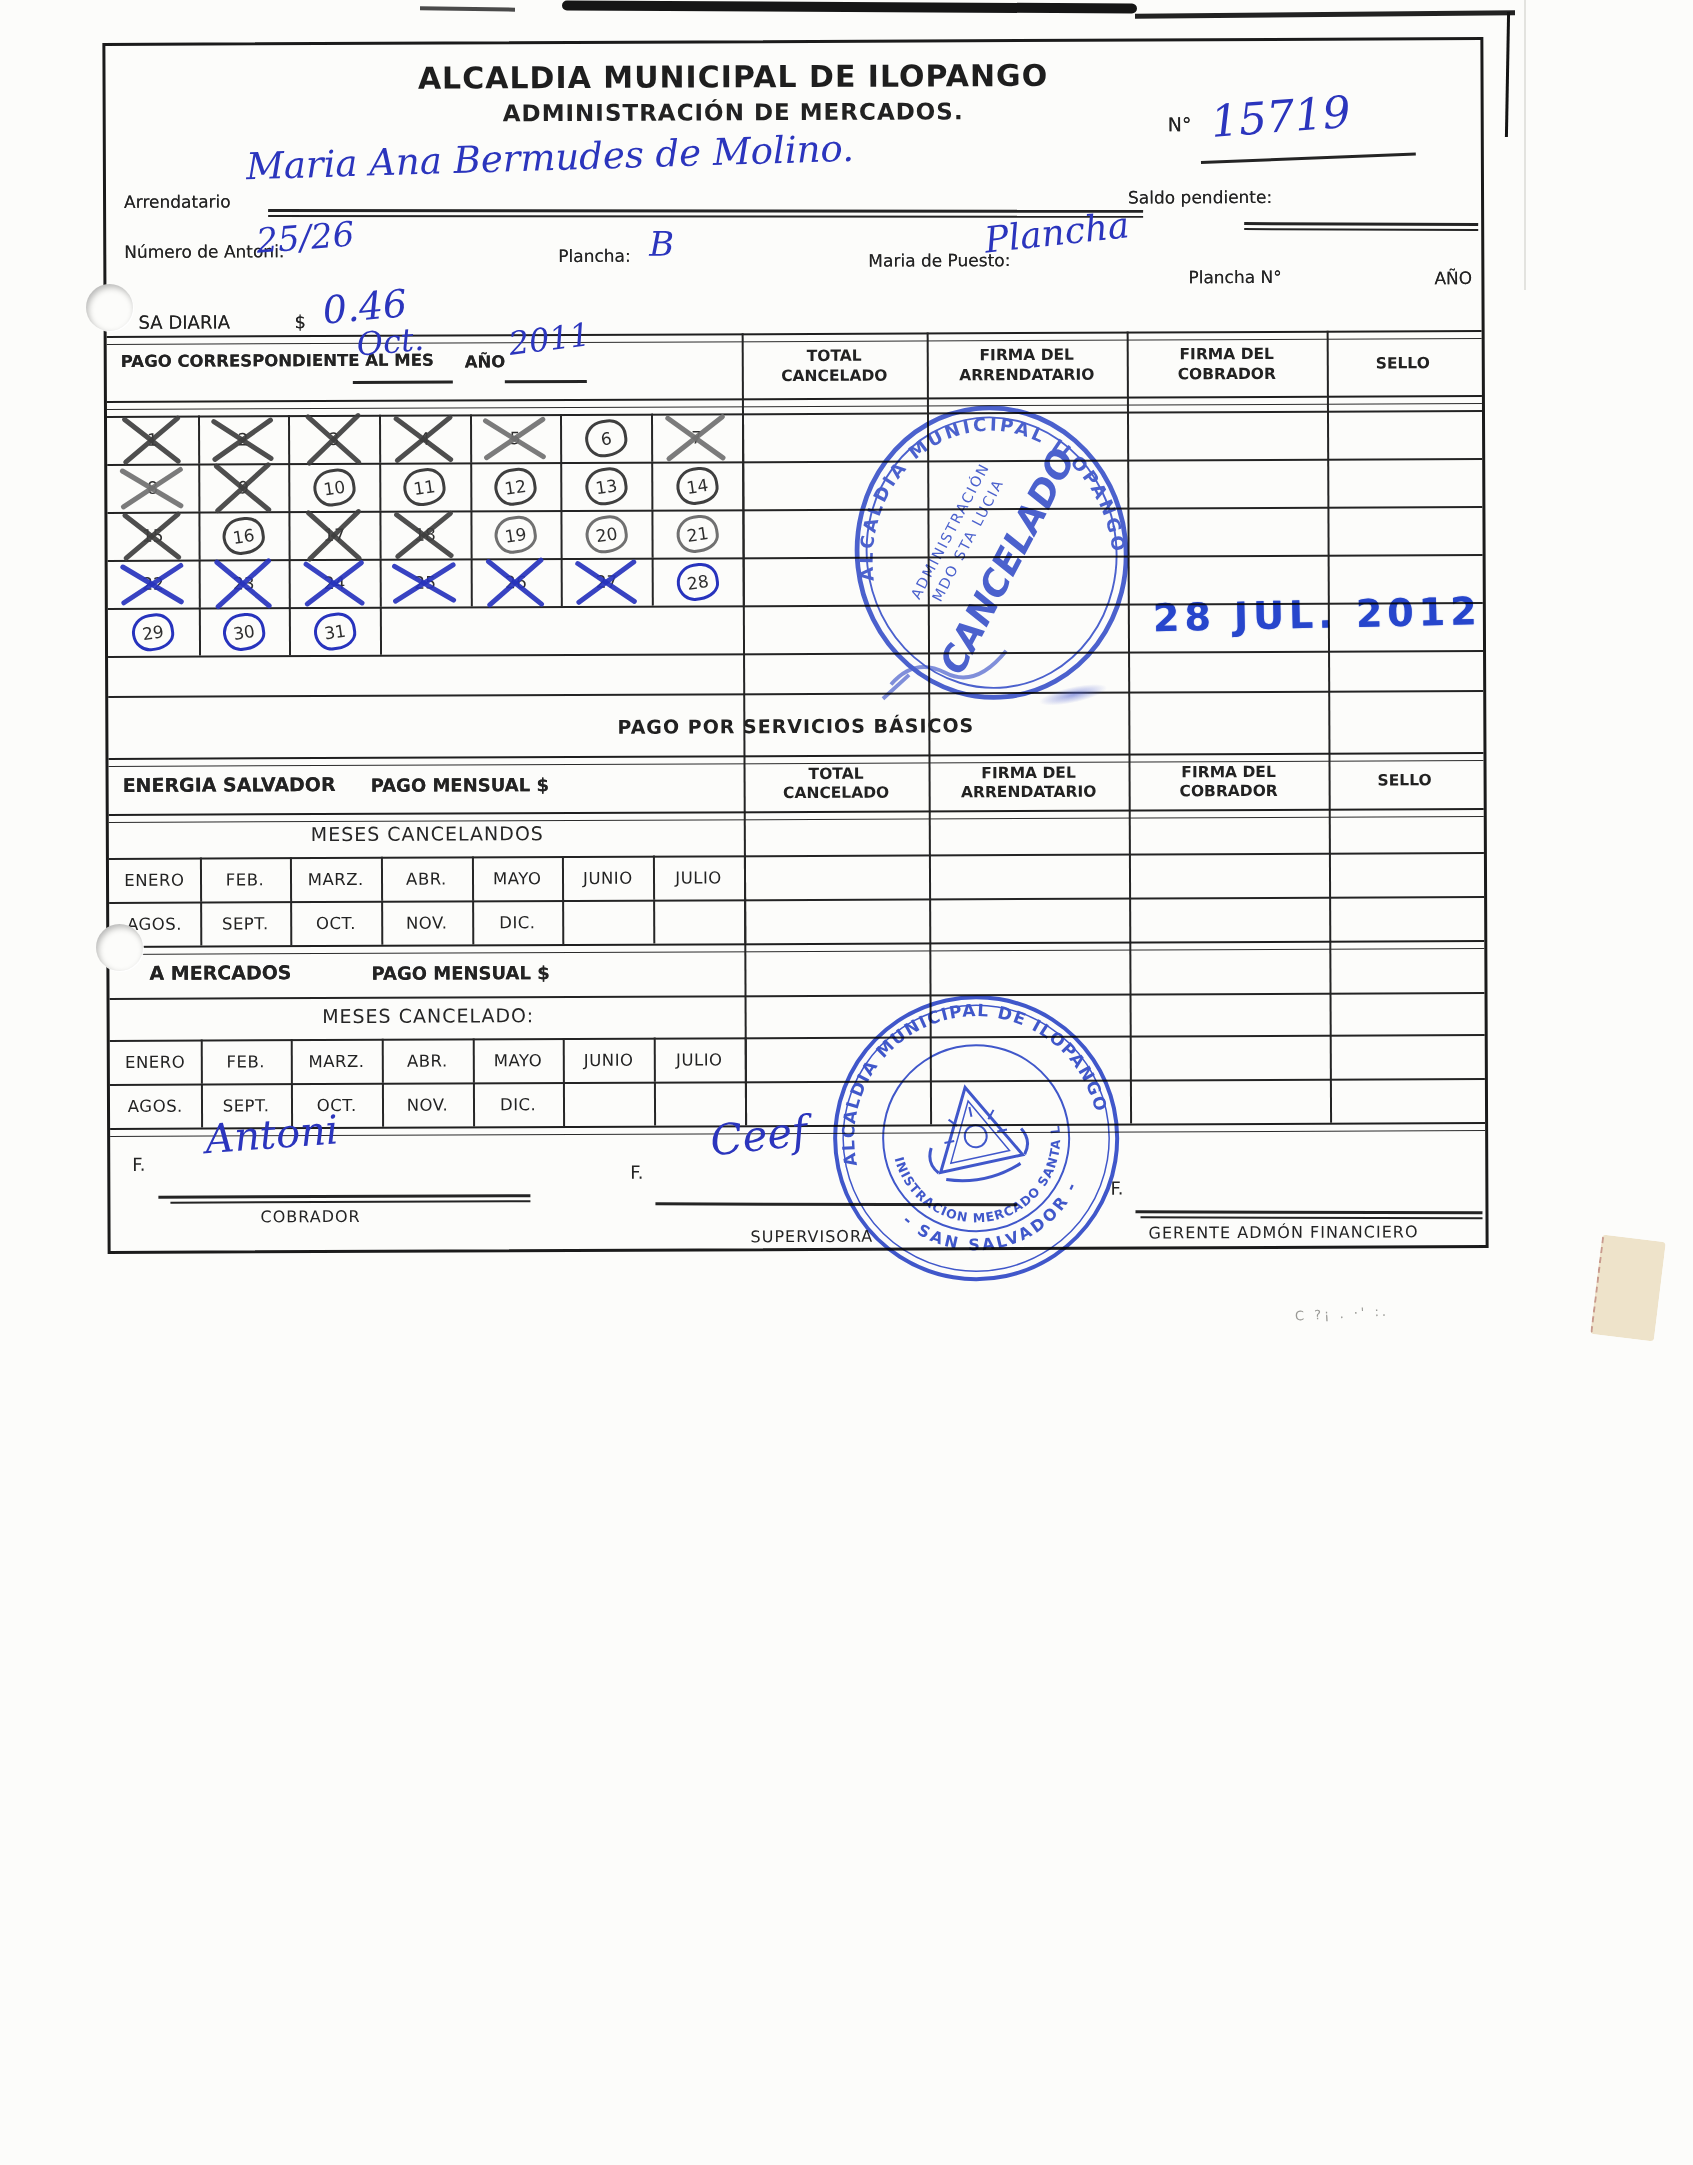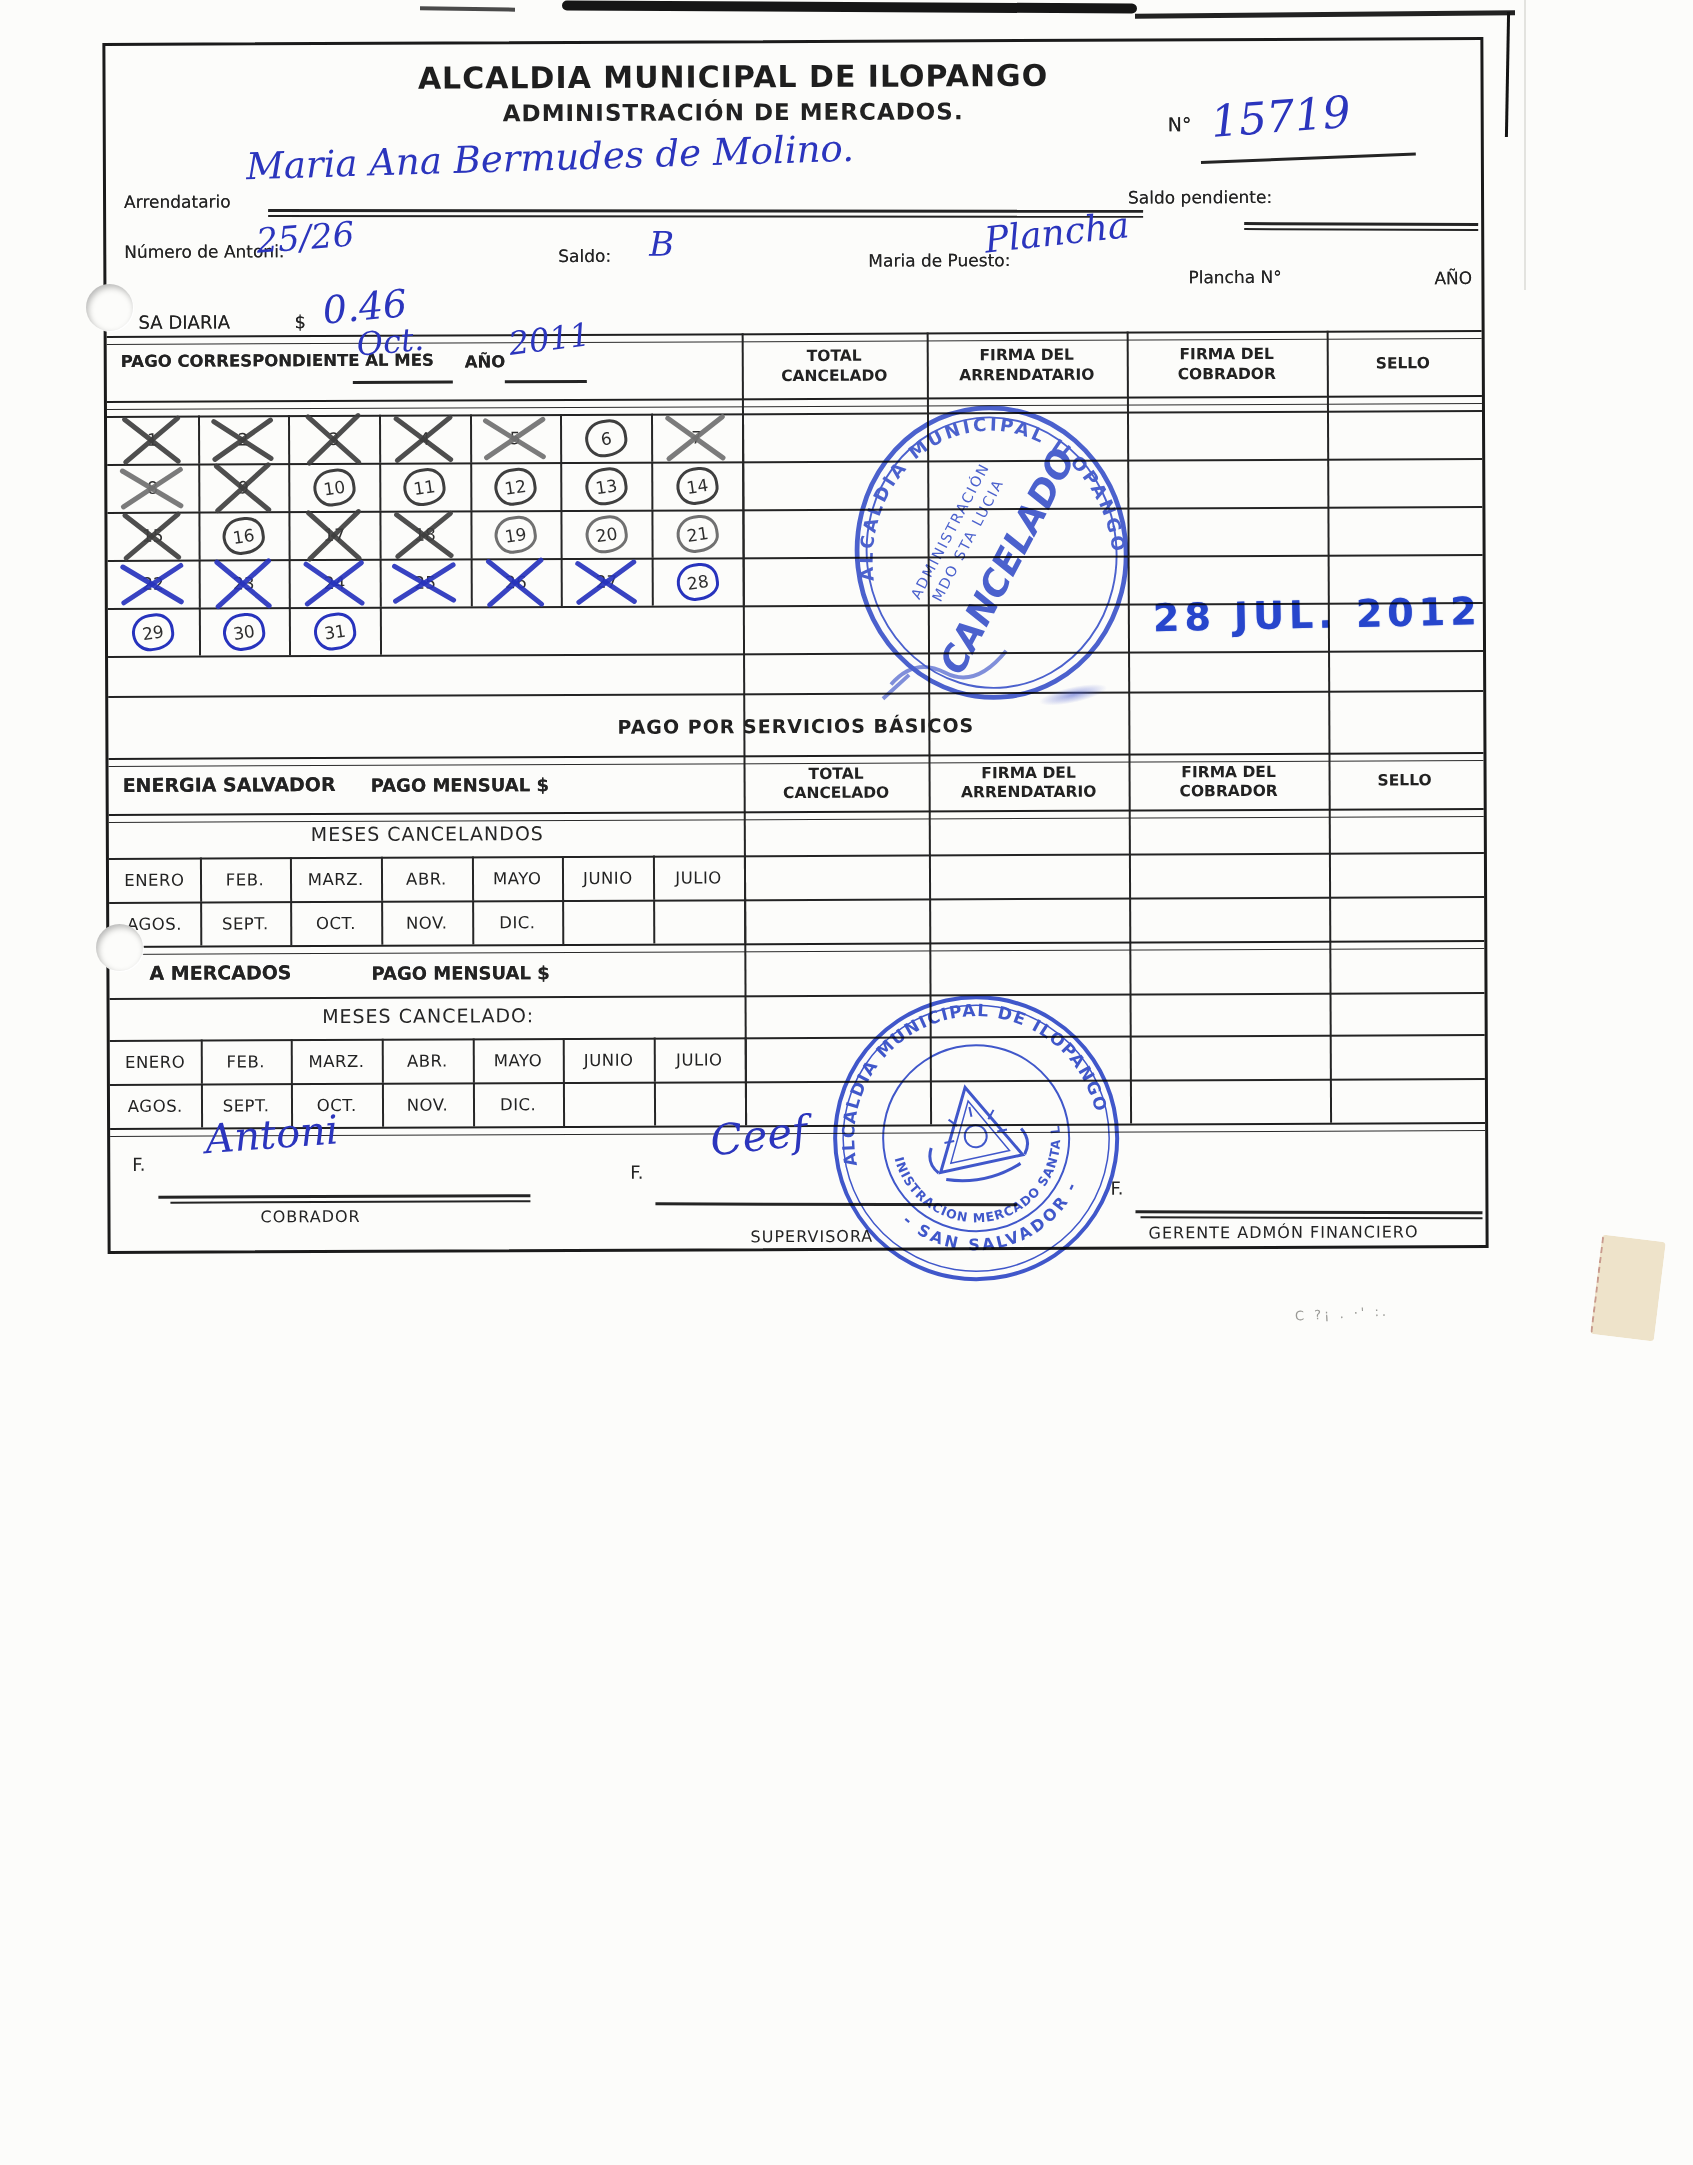--- a/index.html
+++ b/index.html
@@ -81,21 +81,21 @@
     <span class="hw" style="left:1105px;top:50px;font-size:44px;transform:rotate(-4deg);">15719</span>
     <div class="ul" style="left:1095px;top:116px;width:215px;transform:rotate(-2deg);"></div>
 
     <span class="lbl" style="left:18px;top:146px;">Arrendatario</span>
     <span class="hw" style="left:140px;top:92px;font-size:37px;transform:rotate(-1.5deg);">Maria Ana Bermudes de Molino.</span>
     <div class="ul" style="left:162px;top:166px;width:875px;transform:rotate(.3deg);"></div>
     <div class="ul thin" style="left:162px;top:172px;width:875px;transform:rotate(.3deg);"></div>
 
     <span class="lbl" style="left:18px;top:196px;">Número de Antoni:</span>
     <span class="hw" style="left:150px;top:172px;font-size:34px;transform:rotate(-4deg);">25/26</span>
-    <span class="lbl" style="left:452px;top:202px;">Saldo:</span>
+    <span class="lbl" style="left:452px;top:202px;">Plancha:</span>
     <span class="hw" style="left:543px;top:180px;font-size:34px;">B</span>
     <span class="lbl" style="left:762px;top:208px;">Maria de Puesto:</span>
     <span class="hw" style="left:878px;top:170px;font-size:36px;transform:rotate(-6deg);">Plancha</span>
 
     <span class="lbl" style="left:1022px;top:146px;">Saldo pendiente:</span>
     <div class="ul" style="left:1138px;top:182px;width:234px;transform:rotate(.5deg);"></div>
     <div class="ul thin" style="left:1138px;top:188px;width:234px;transform:rotate(.5deg);"></div>
     <span class="lbl" style="left:1082px;top:226px;">Plancha N°</span>
     <span class="lbl" style="left:1328px;top:228px;">AÑO</span>
 

